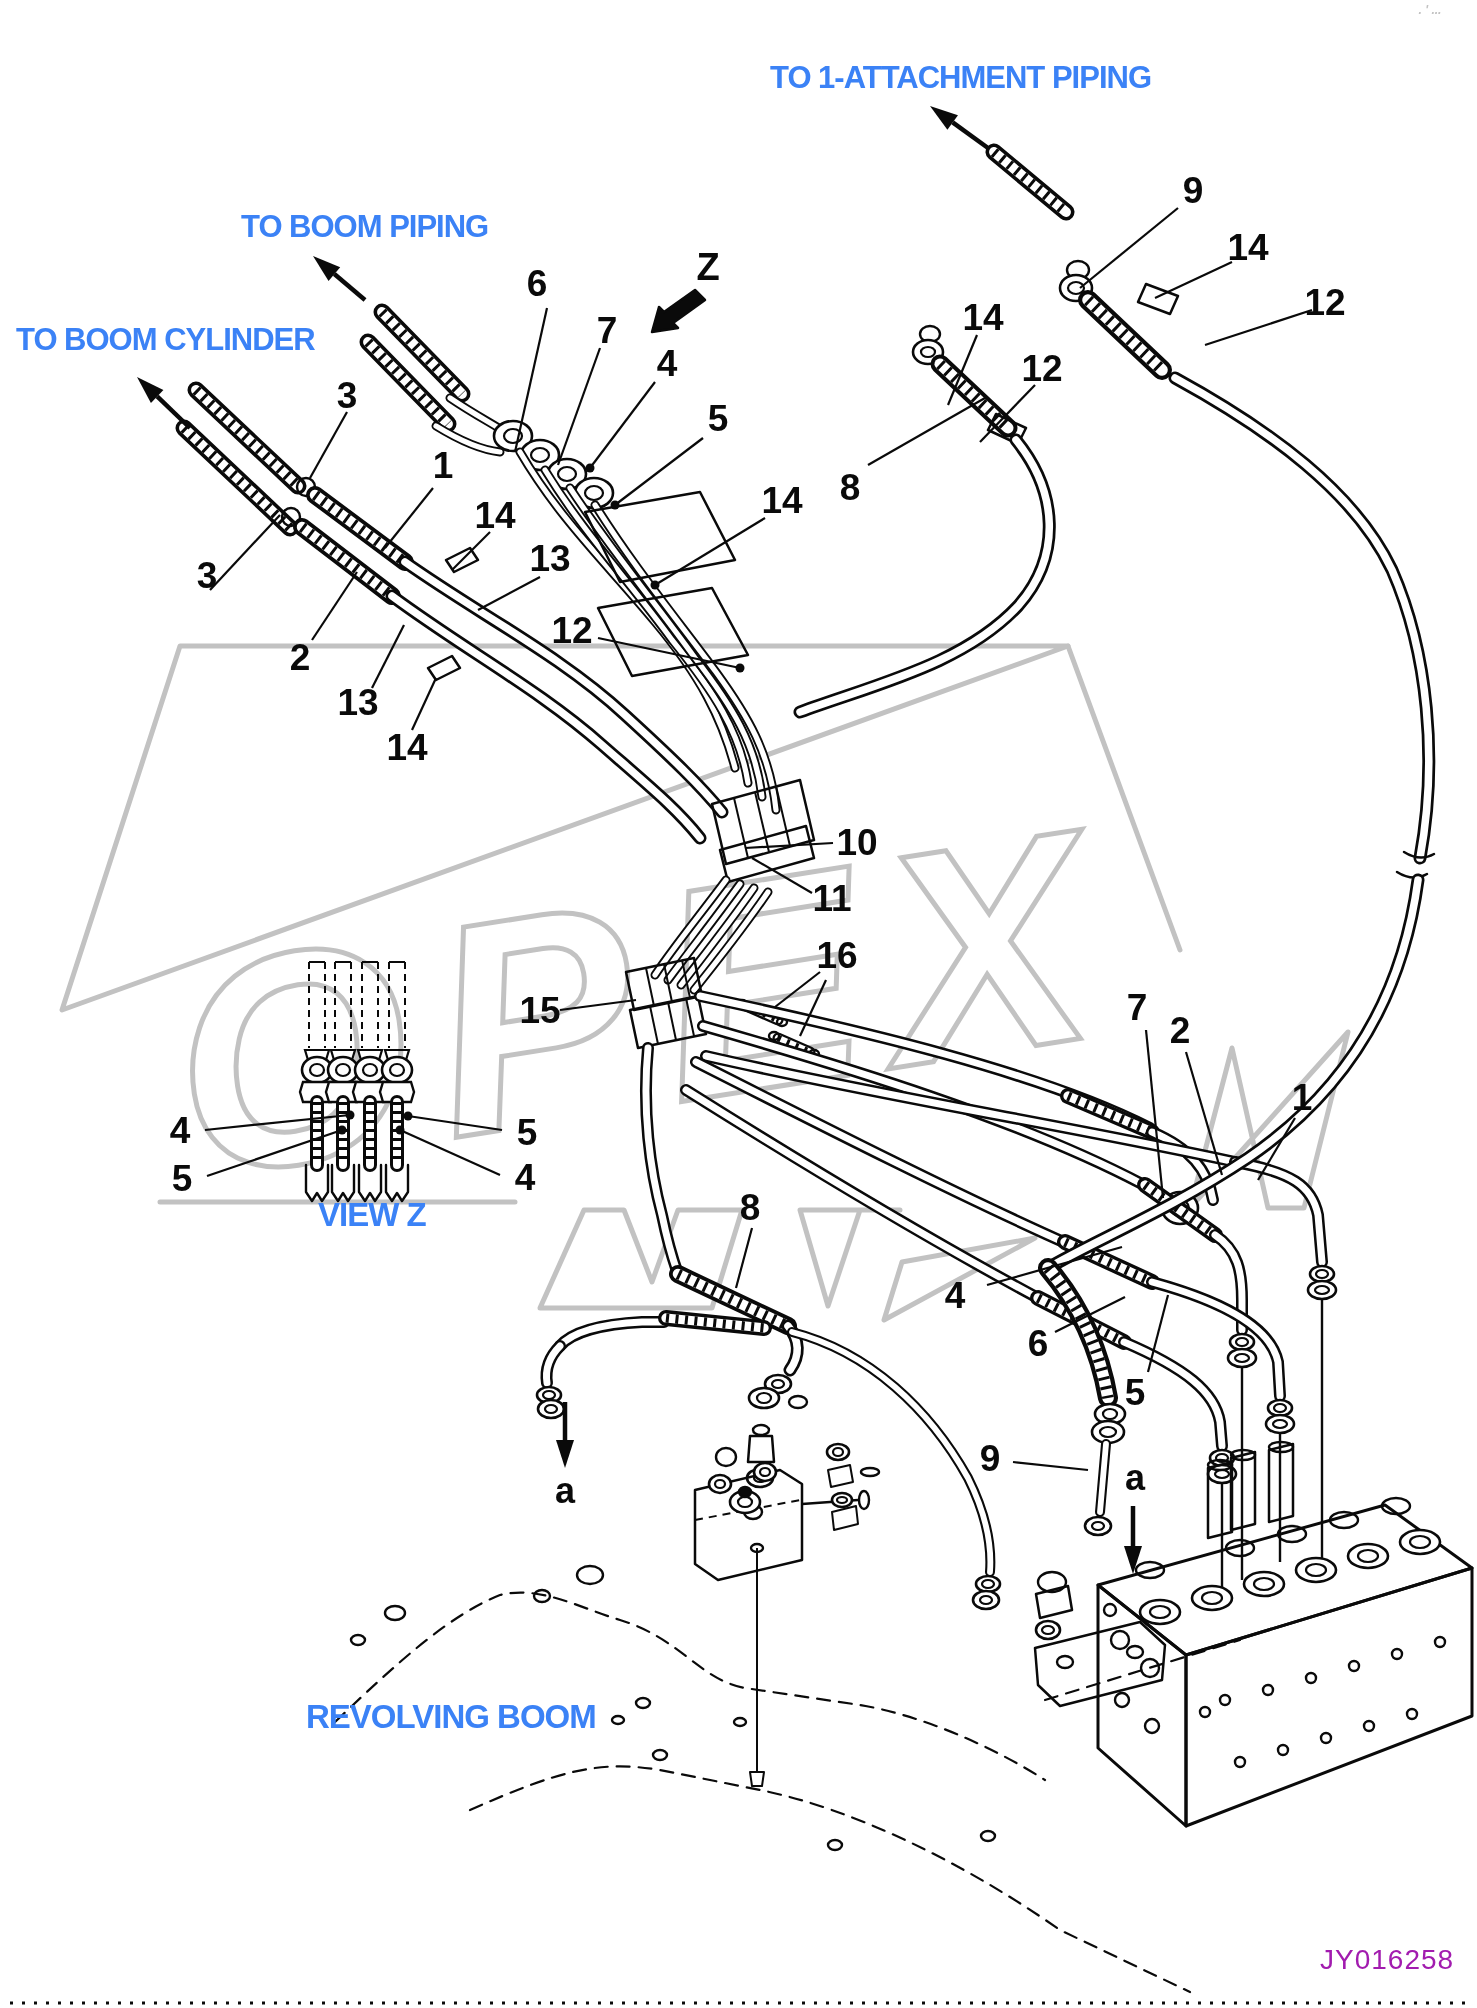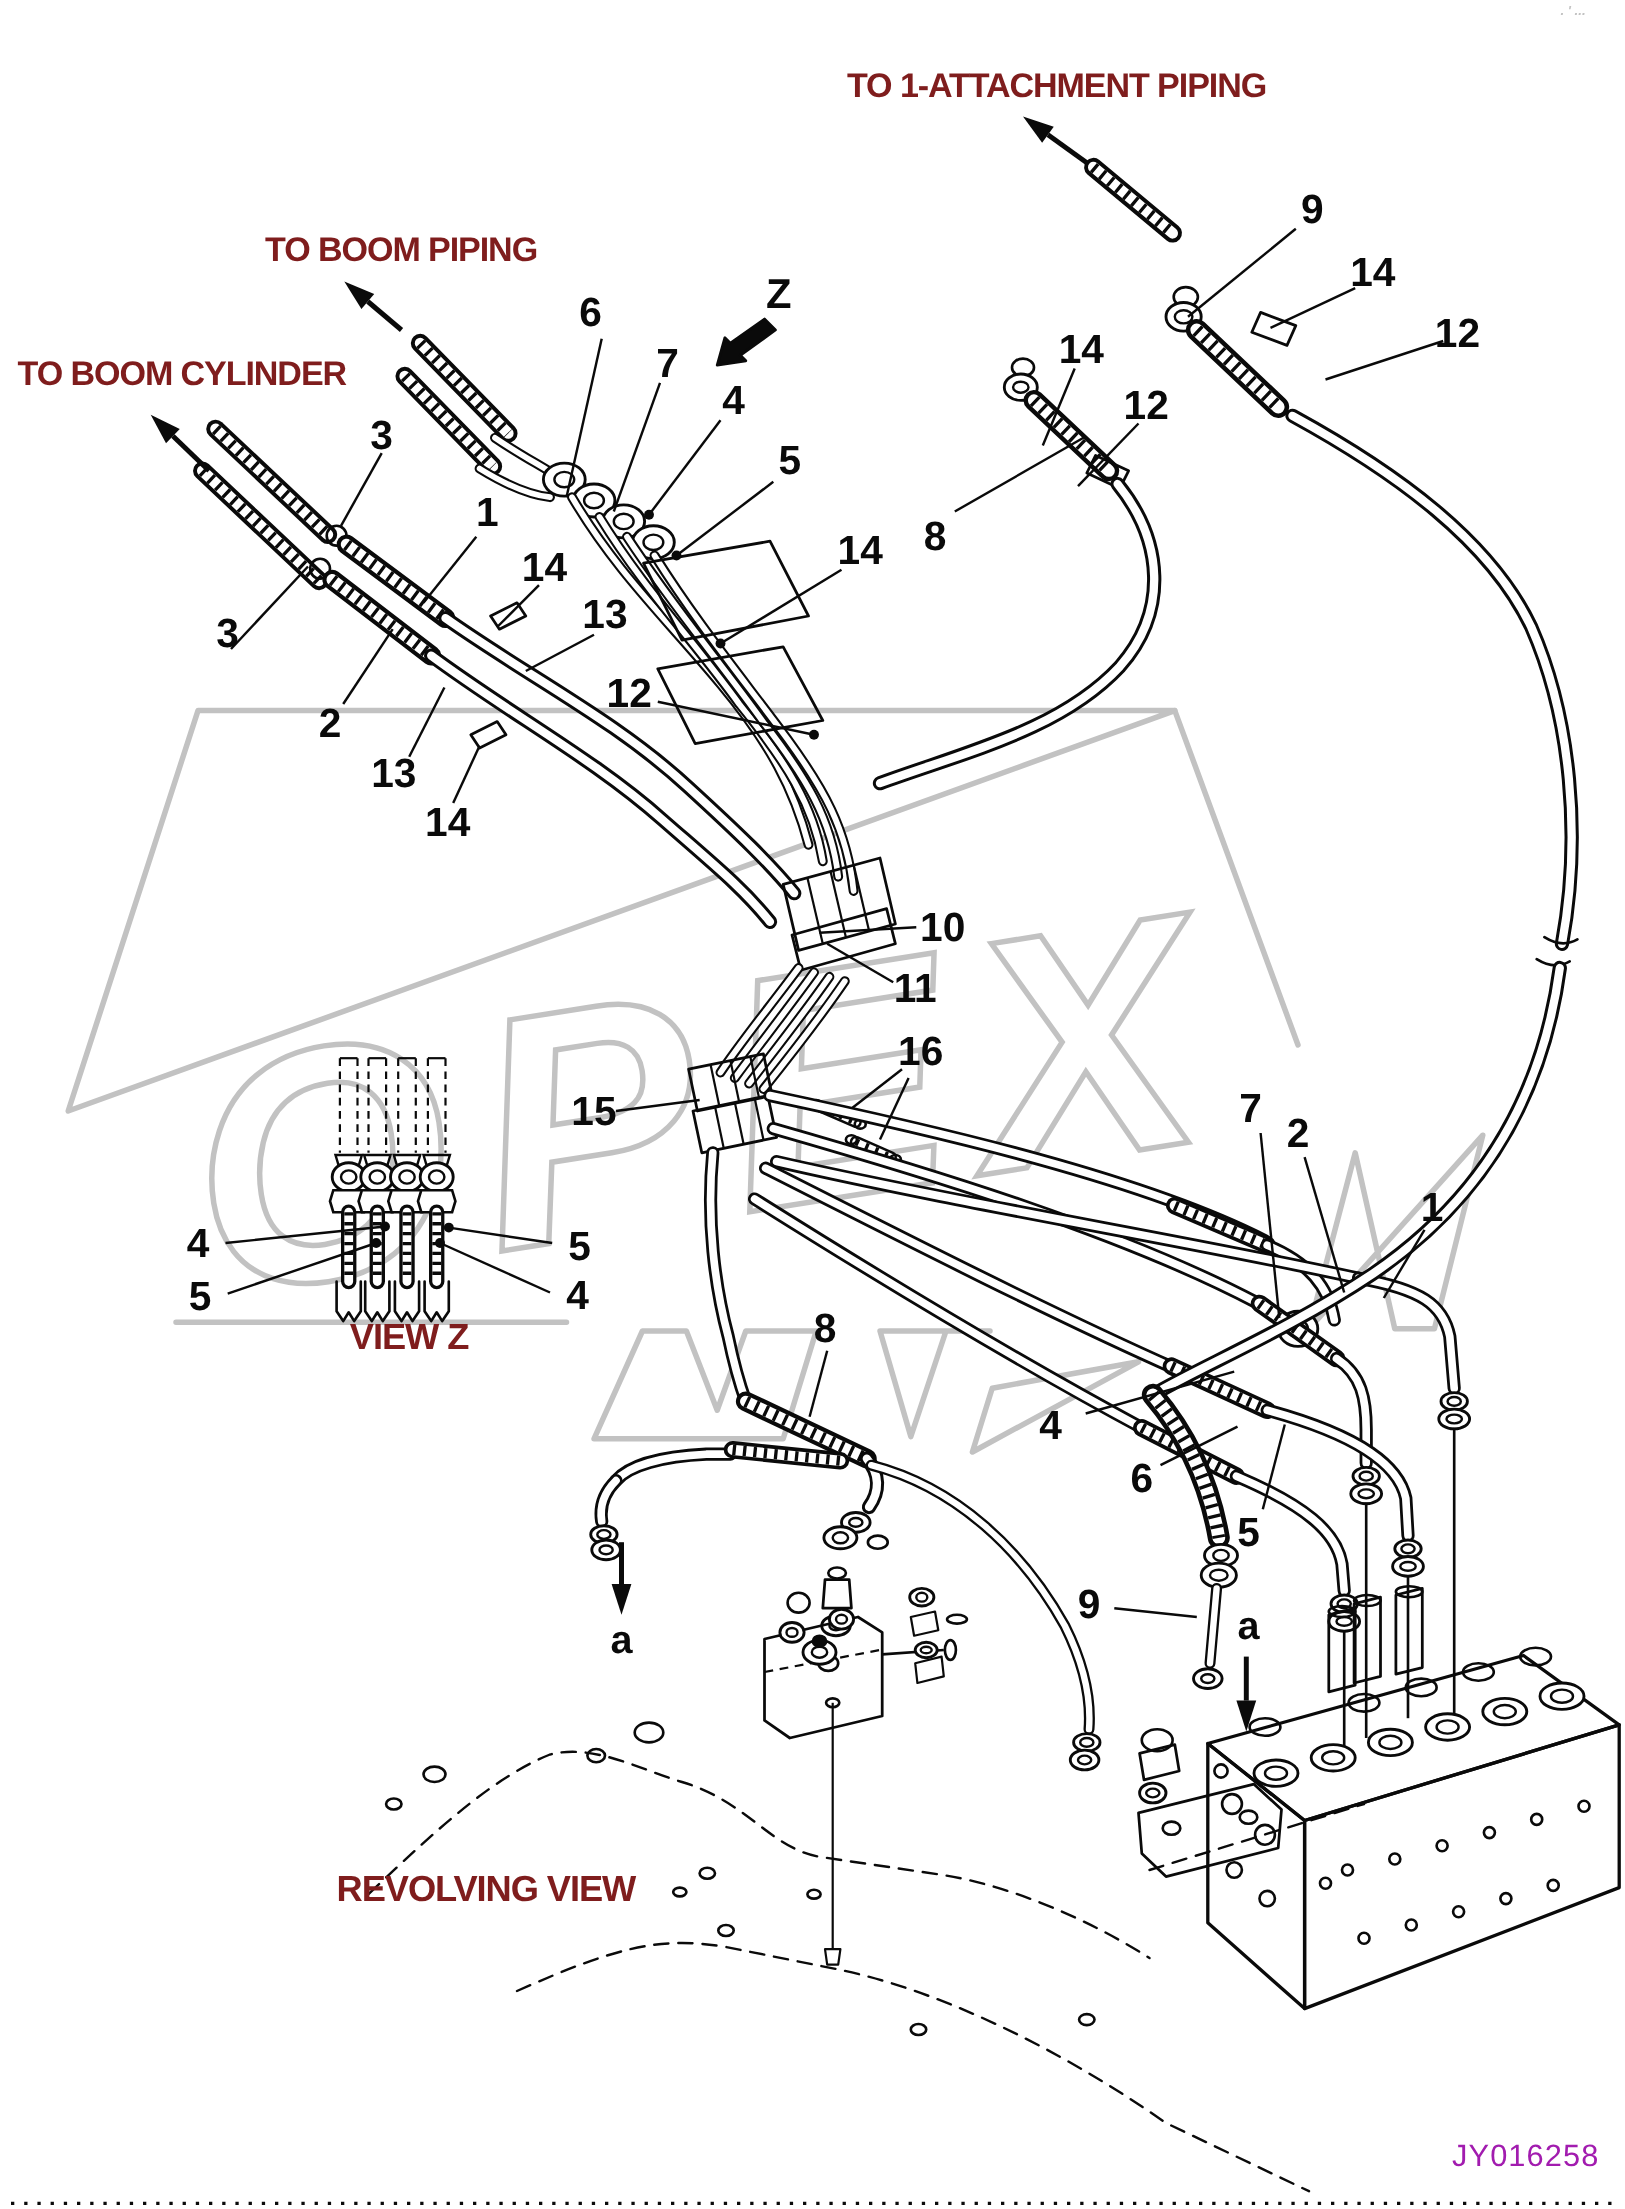--- a/index.html
+++ b/index.html
@@ -1,19 +1,19 @@
 <!DOCTYPE html>
 <html><head>
 <meta charset="utf-8">
 <style>
   html,body{margin:0;padding:0;background:#fff;}
   #page{position:relative;width:1477px;height:2008px;background:#ffffff;overflow:hidden;
         font-family:"Liberation Sans",sans-serif;}
   #diagram{position:absolute;left:0;top:0;}
-  .title{position:absolute;font-weight:bold;font-size:31px;letter-spacing:-1px;color:#7f1d1d;
+  .title{position:absolute;font-weight:bold;font-size:31px;letter-spacing:-1px;color:#3b82f6;
          white-space:nowrap;line-height:1;}
   .footer-id{position:absolute;font-size:28px;font-weight:normal;color:#a21caf;
          letter-spacing:1px;line-height:1;}
 </style>
 <title>JY016258</title></head>
 <body>
 
 <div id="page">
   <svg id="diagram" width="1477" height="2008" viewBox="0 0 1477 2008">
     <g id="layer-watermark">
@@ -462,15 +462,15 @@
         <text x="182" y="1191" text-anchor="middle" fill="#0a0a0a" font-size="37" font-weight="bold" font-family="&quot;Liberation Sans&quot;, sans-serif">5</text>
         <text x="527" y="1145" text-anchor="middle" fill="#0a0a0a" font-size="37" font-weight="bold" font-family="&quot;Liberation Sans&quot;, sans-serif">5</text>
         <text x="525" y="1190" text-anchor="middle" fill="#0a0a0a" font-size="37" font-weight="bold" font-family="&quot;Liberation Sans&quot;, sans-serif">4</text>
       </g>
   </svg>
 
   <span class="title" style="left:770px;top:62px;">TO 1-ATTACHMENT PIPING</span>
   <span class="title" style="left:201px;top:211px;margin-left:40px;">TO BOOM PIPING</span>
   <span class="title" style="left:16px;top:324px;text-align:center;">TO BOOM CYLINDER</span>
   <span class="title" style="left:318px;top:1198px;font-size:33px;">VIEW Z</span>
-  <span class="title" style="left:306px;top:1700px;font-size:33px;">REVOLVING VIEW</span>
+  <span class="title" style="left:306px;top:1700px;font-size:33px;">REVOLVING BOOM</span>
   <span class="footer-id" style="left:1320px;top:1946px;">JY016258</span>
 </div>
 
 </body></html>

